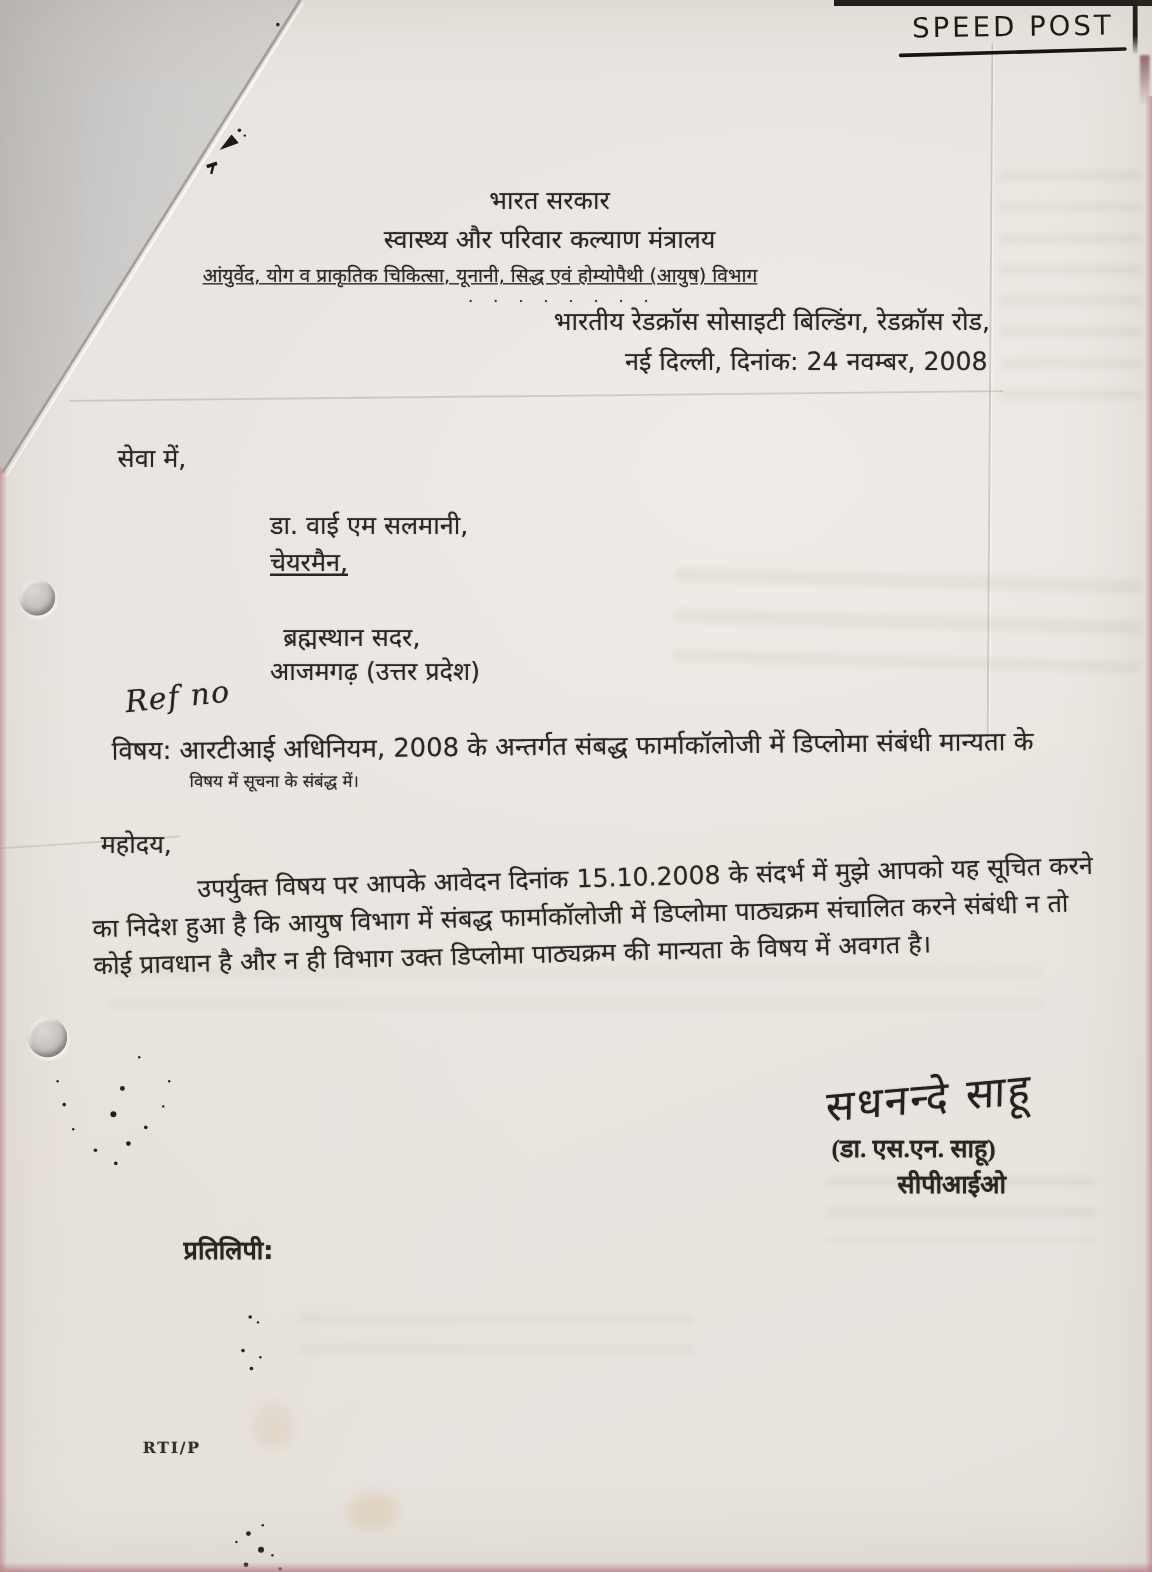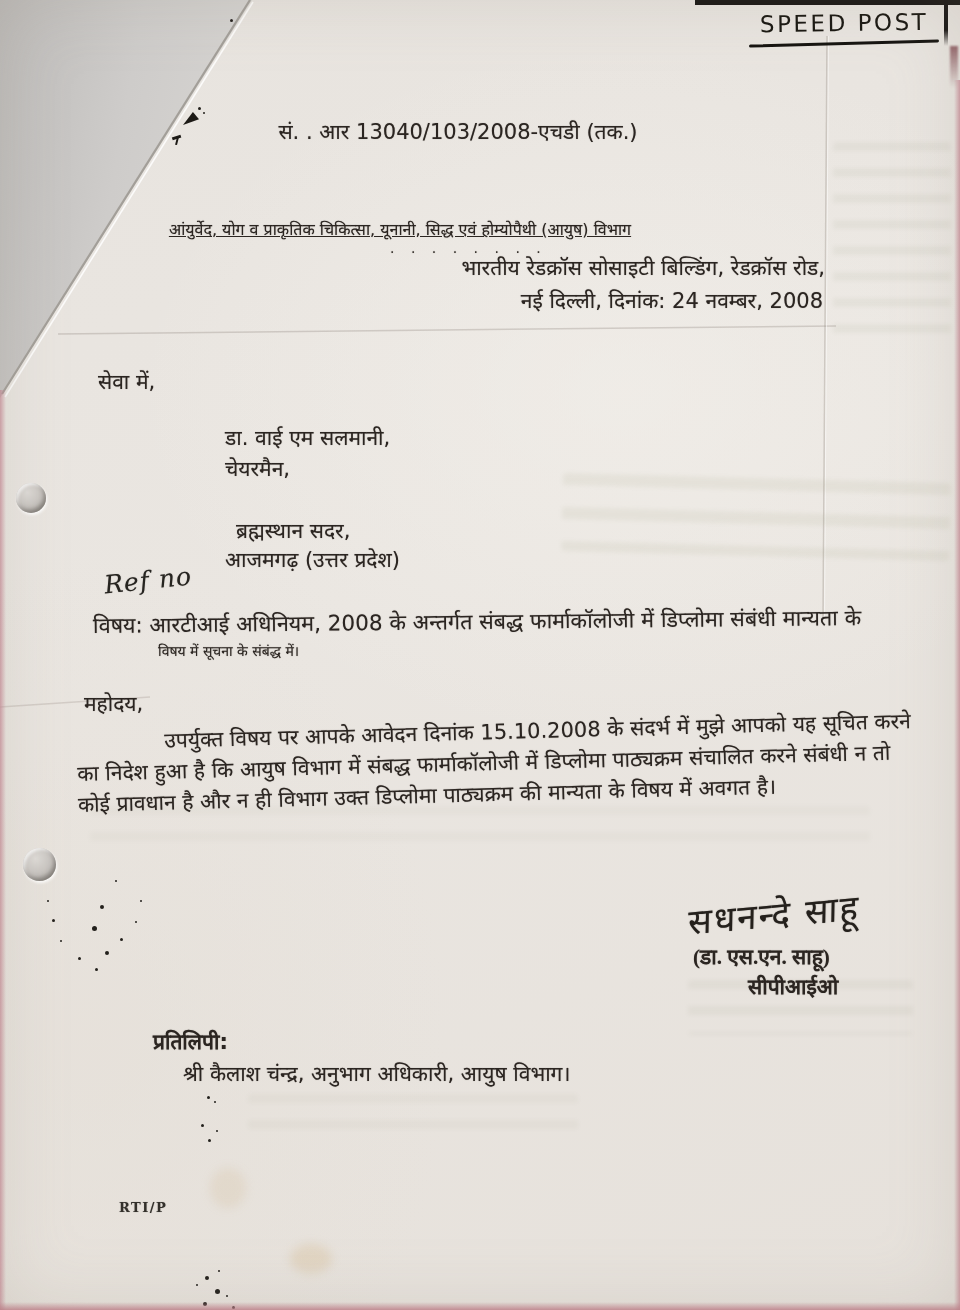--- a/index.html
+++ b/index.html
@@ -74,53 +74,53 @@
   <div class="t" id="speedpost" style="left:760px;top:10px;">SPEED POST</div>
   <div id="speedpost-underline" style="left:749px;top:42px;width:190px;height:3px;"></div>
 
   <div class="inkmark" style="left:183px;top:112px;width:16px;height:13px;clip-path:polygon(0 100%,100% 55%,62% 0);"></div>
   <div class="speck" style="left:198px;top:107px;width:3px;height:3px;"></div>
   <div class="speck" style="left:203px;top:112px;width:2px;height:2px;"></div>
   <div class="inkmark" style="left:172px;top:136px;width:9px;height:2.5px;transform:rotate(-18deg);"></div>
   <div class="inkmark" style="left:176px;top:137px;width:2px;height:8px;transform:rotate(14deg);"></div>
   <div class="speck" style="left:230px;top:19px;width:3px;height:3px;"></div>
 
-  <div class="t dev center" style="left:238px;top:118px;width:440px;">सं. . आर 13040/103/2008-एचडी (तक.)</div>
+  <div class="t dev center" style="left:238px;top:153px;width:440px;">भारत सरकार</div>
+  <div class="t dev center" style="left:218px;top:186px;width:480px;">स्वास्थ्य और परिवार कल्याण मंत्रालय</div>
   <div class="t center" style="left:58px;top:218px;width:684px;font-size:16px;text-decoration:underline;">आंयुर्वेद, योग व प्राकृतिक चिकित्सा, यूनानी, सिद्ध एवं होम्योपैथी (आयुष) विभाग</div>
   <div class="t center" style="left:390px;top:240px;width:140px;font-size:14px;letter-spacing:6px;color:#3a352f;">. . . . . . . .</div>
   <div class="t dev right" style="left:400px;top:254px;width:425px;">भारतीय रेडक्रॉस सोसाइटी बिल्डिंग, रेडक्रॉस रोड,</div>
   <div class="t dev right" style="left:400px;top:287px;width:423px;">नई दिल्ली, दिनांक: 24 नवम्बर, 2008</div>
 
   <div class="hole" style="left:16px;top:483px;width:30px;height:30px;"></div>
   <div class="hole" style="left:23px;top:848px;width:33px;height:33px;"></div>
 
   <div class="t dev" style="left:98px;top:368px;">सेवा में,</div>
   <div class="t dev" style="left:225px;top:424px;">डा. वाई एम सलमानी,</div>
-  <div class="t dev" style="left:225px;top:455px;">चेयरमैन,</div>
+  <div class="t dev" style="left:225px;top:455px;text-decoration:underline;">चेयरमैन,</div>
   <div class="t dev" style="left:236px;top:517px;text-align:right;">ब्रह्मस्थान सदर,</div>
   <div class="t dev" style="left:225px;top:546px;">आजमगढ़ (उत्तर प्रदेश)</div>
 
   <div class="t" id="ref-note" style="left:104px;top:566px;">Ref no</div>
 
   <div class="t" style="left:93px;top:606px;font-size:21.5px;transform:rotate(-.6deg);">विषय: आरटीआई अधिनियम, 2008 के अन्तर्गत संबद्ध फार्माकॉलोजी में डिप्लोमा संबंधी मान्यता के</div>
   <div class="t" style="left:158px;top:641px;font-size:14px;">विषय में सूचना के संबंद्ध में।</div>
 
   <div class="t dev" style="left:84px;top:690px;">महोदय,</div>
   <div style="position:absolute;left:76px;top:728px;width:800px;transform:rotate(-1.5deg);transform-origin:left top;">
     <div class="dev" style="margin-left:88px;line-height:31px;white-space:nowrap;text-shadow:0 0 1px rgba(43,37,33,.4);">उपर्युक्त विषय पर आपके आवेदन दिनांक 15.10.2008 के संदर्भ में मुझे आपको यह सूचित करने</div>
     <div class="dev" style="line-height:31px;white-space:nowrap;text-shadow:0 0 1px rgba(43,37,33,.4);">का निदेश हुआ है कि आयुष विभाग में संबद्ध फार्माकॉलोजी में डिप्लोमा पाठ्यक्रम संचालित करने संबंधी न तो</div>
     <div class="dev" style="line-height:31px;white-space:nowrap;text-shadow:0 0 1px rgba(43,37,33,.4);">कोई प्रावधान है और न ही विभाग उक्त डिप्लोमा पाठ्यक्रम की मान्यता के विषय में अवगत है।</div>
   </div>
 
   <div class="t" id="signature-hand" style="left:688px;top:890px;">सधनन्दे साहू</div>
   <div class="t dev" style="left:693px;top:943px;font-weight:600;font-family:Liberation Serif, serif;">(डा. एस.एन. साहू)</div>
   <div class="t dev" style="left:748px;top:973px;font-weight:600;">सीपीआईओ</div>
 
   <div class="t dev" style="left:153px;top:1028px;font-weight:600;">प्रतिलिपी:</div>
-  <div class="t dev" style="left:183px;top:1060px;">श्री कैलाश चंन्द्र, अनुभाग अधिकारी, आयुष विभाग।</div>
 
   <div class="speck" style="left:207px;top:1096px;width:3px;height:3px;"></div>
   <div class="speck" style="left:214px;top:1101px;width:2px;height:2px;"></div>
   <div class="speck" style="left:201px;top:1124px;width:3px;height:3px;"></div>
   <div class="speck" style="left:208px;top:1139px;width:3px;height:3px;"></div>
   <div class="speck" style="left:216px;top:1130px;width:2px;height:2px;"></div>
 
   <div class="speck" style="left:100px;top:905px;width:4px;height:4px;"></div>
   <div class="speck" style="left:92px;top:926px;width:5px;height:5px;"></div>
   <div class="speck" style="left:52px;top:919px;width:3px;height:3px;"></div>

